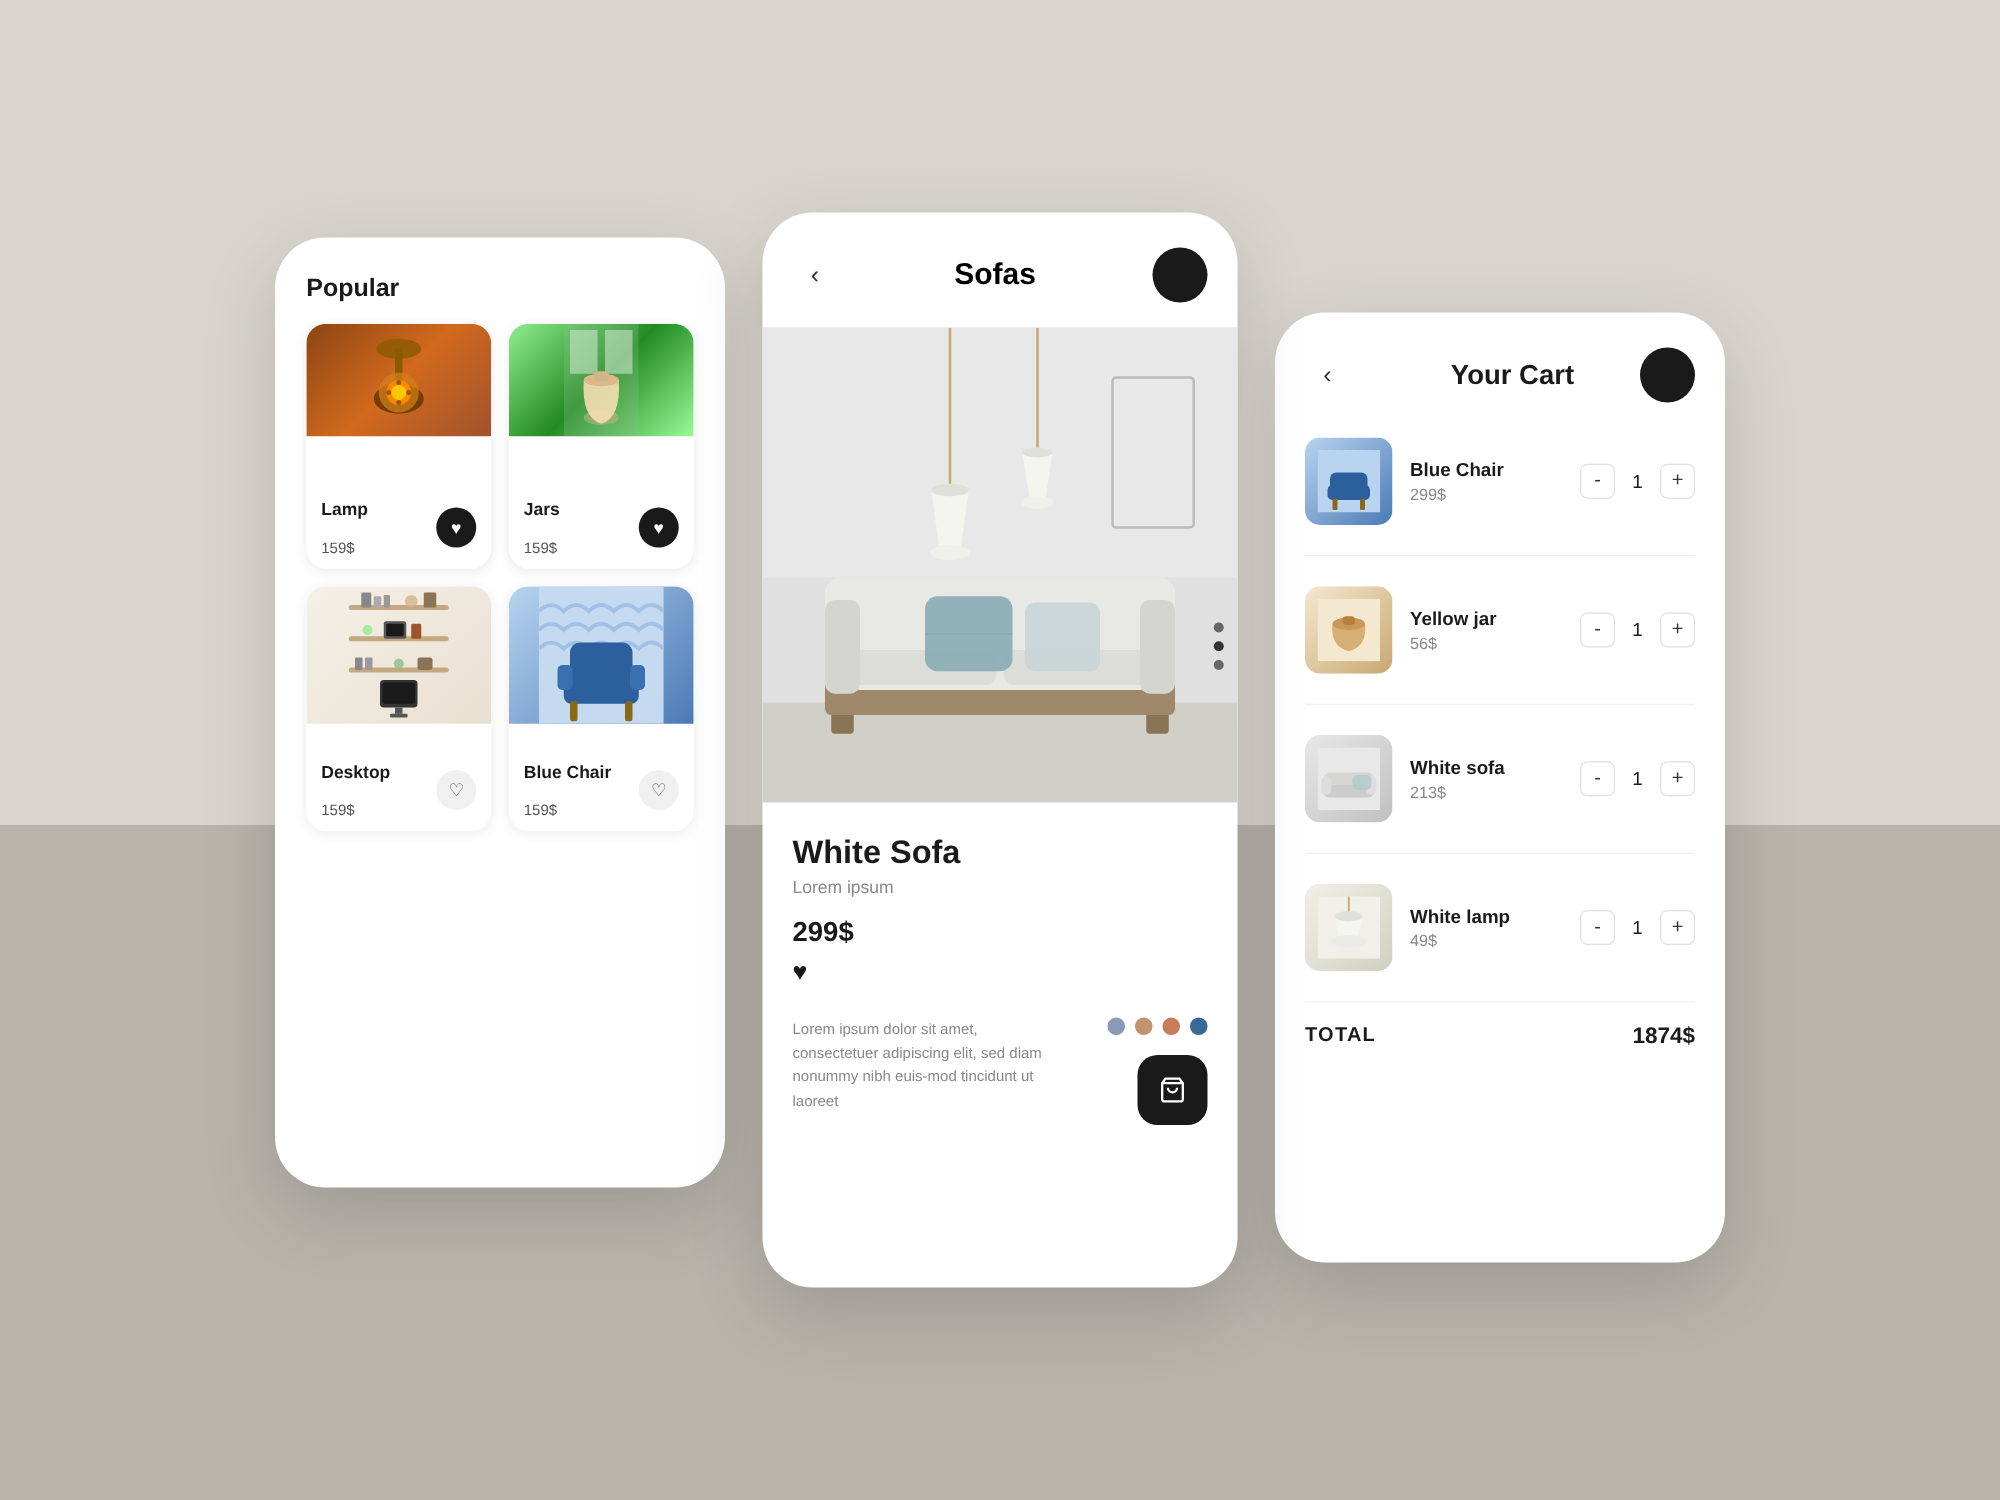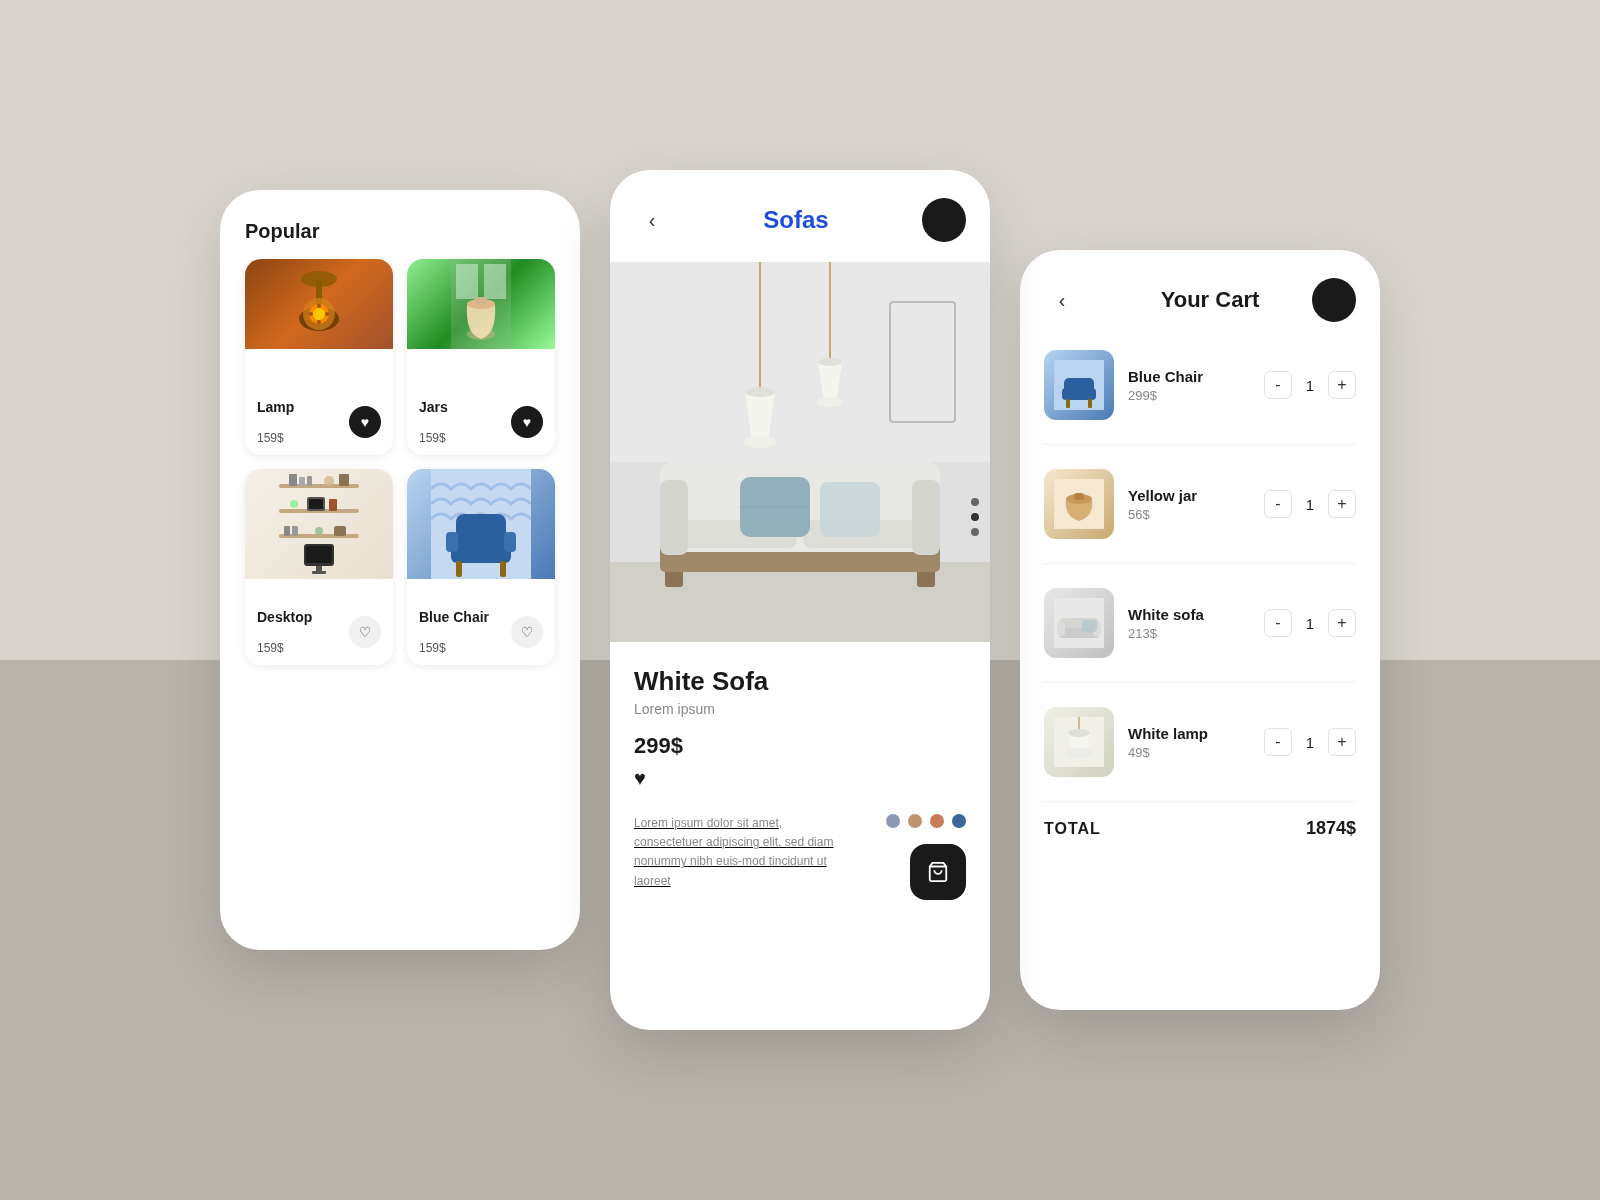--- a/index.html
+++ b/index.html
@@ -232,21 +232,21 @@
       align-items: center;
       justify-content: center;
       cursor: pointer;
       font-size: 20px;
       color: #333;
     }
 
     .sofa-title {
       font-size: 24px;
       font-weight: 600;
-      color: #1d4ed8;
+      color: #000000;
     }
 
     .sofa-product-info {
       padding: 24px 24px 16px;
     }
 
     .sofa-product-name {
       font-size: 26px;
       font-weight: 700;
       color: #1a1a1a;
@@ -684,21 +684,21 @@
     </div>
 
     <div class="sofa-product-info">
       <div class="sofa-product-name">White Sofa</div>
       <div class="sofa-product-desc">Lorem ipsum</div>
       <div class="sofa-product-price">299$</div>
       <div class="sofa-heart">♥</div>
     </div>
 
     <div style="display:flex; align-items:flex-start; justify-content:space-between; padding:8px 24px 24px;">
-      <div style="flex:1;text-decoration:underline;">
+      <div style="flex:1;">
         <p class="sofa-lorem">Lorem ipsum dolor sit amet, consectetuer adipiscing elit, sed diam nonummy nibh euis-mod tincidunt ut laoreet</p>
       </div>
       <div style="display:flex; flex-direction:column; align-items:flex-end; gap:16px;">
         <div class="color-dots">
           <div class="color-dot" style="background:#8a9ab5;"></div>
           <div class="color-dot" style="background:#c0956e;"></div>
           <div class="color-dot" style="background:#c87c5a;"></div>
           <div class="color-dot" style="background:#3a6898;"></div>
         </div>
         <div class="cart-fab">

